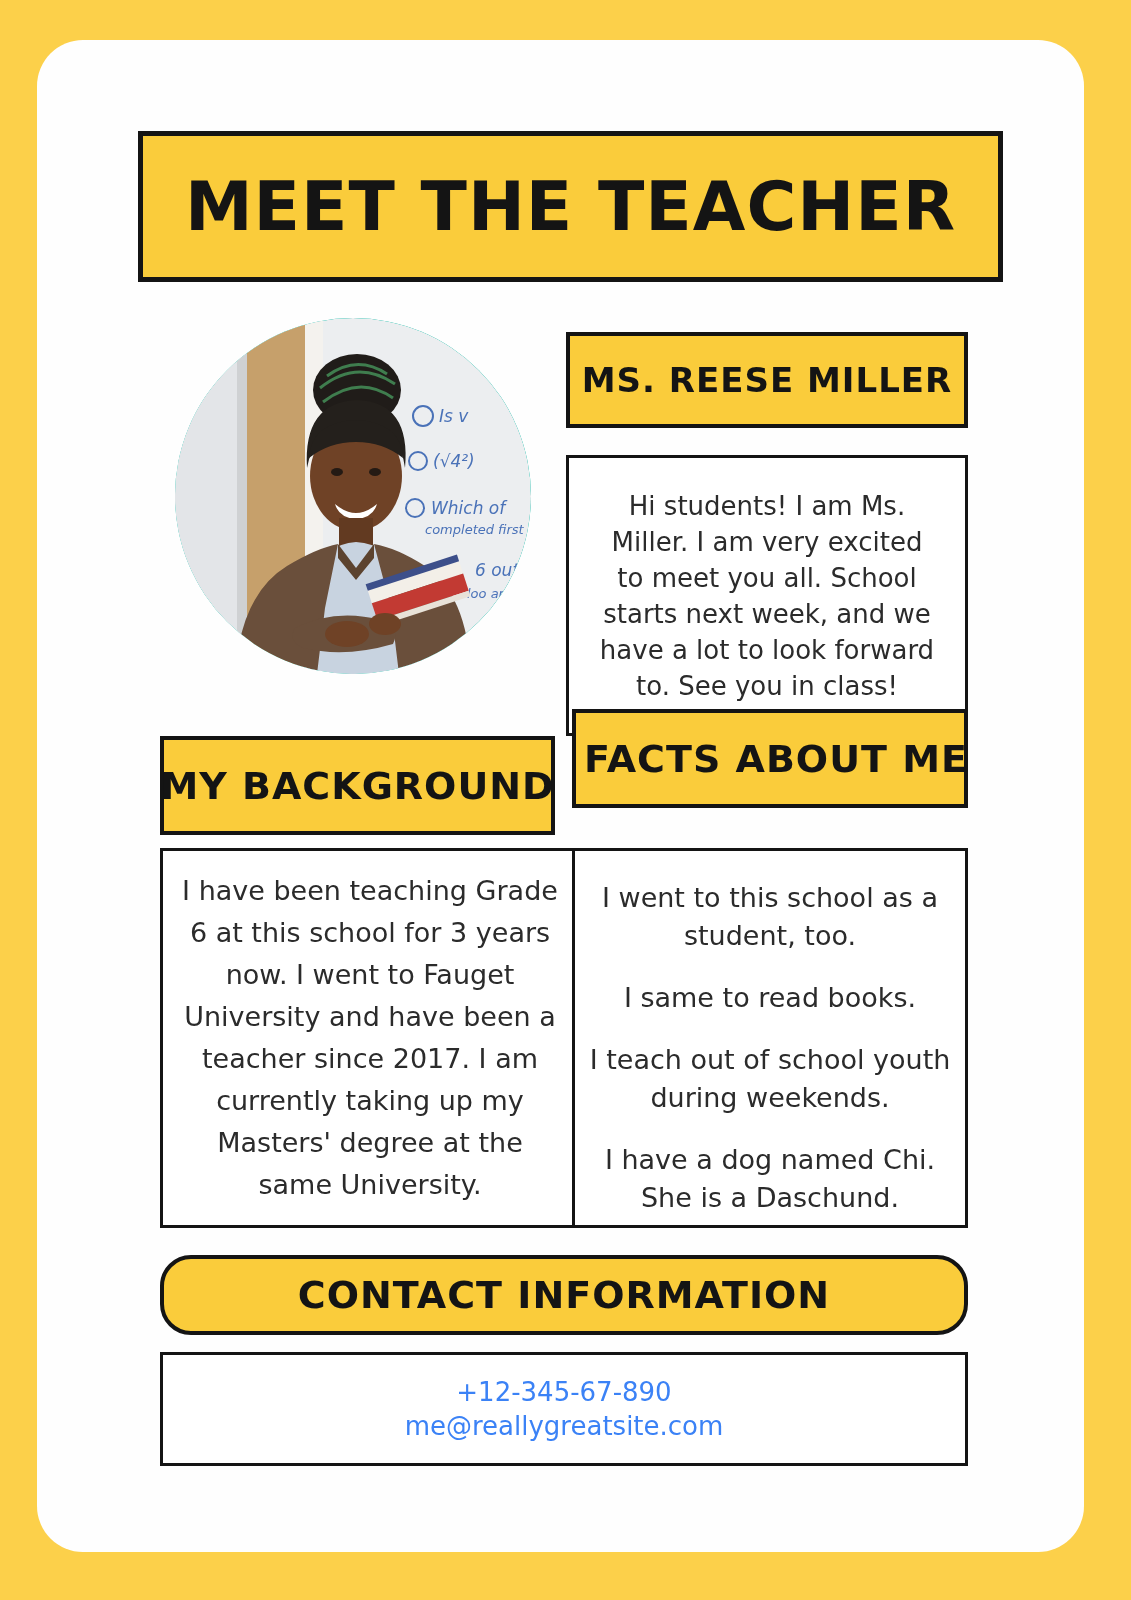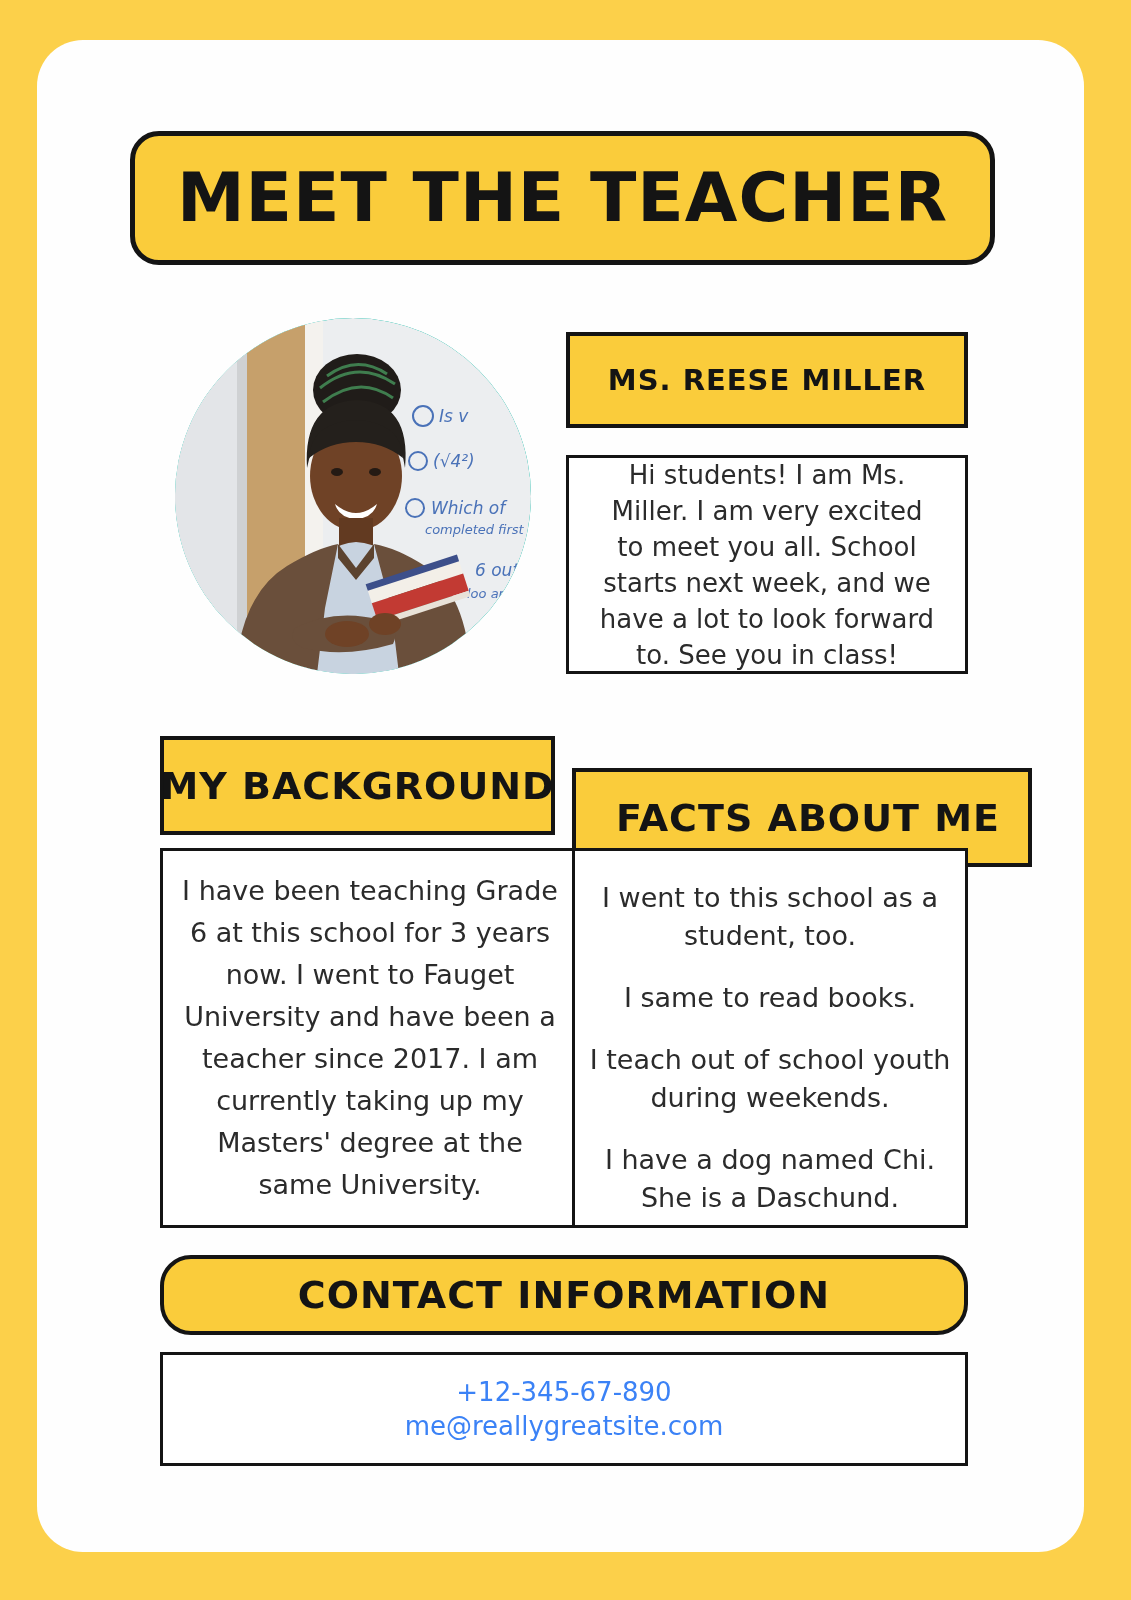--- a/index.html
+++ b/index.html
@@ -16,30 +16,30 @@
     position:absolute;left:37px;top:40px;right:47px;bottom:48px;
     background:#FEFEFE;border-radius:46px;
   }
   .box{position:absolute;box-sizing:border-box;display:flex;align-items:center;justify-content:center;text-align:center;}
   .yellow{background:#FACC3B;border:5px solid #141414;}
   .white{background:#FFFFFF;border:3px solid #141414;}
   .display{
     font-family:"DejaVu Sans", sans-serif;font-weight:bold;color:#141414;
     letter-spacing:1px;line-height:1;white-space:nowrap;
   }
-  .title-box{left:130px;top:131px;width:865px;height:134px;border-radius:29px;}
+  .title-box{left:138px;top:131px;width:865px;height:151px;}
   .title-box .display{font-size:68px;}
   .name-box{left:566px;top:332px;width:402px;height:96px;border-width:4px;}
-  .name-box .display{font-size:29px;}
-  .intro-box{left:566px;top:455px;width:402px;height:219px;padding:10px 30px;}
+  .name-box .display{font-size:34px;}
+  .intro-box{left:566px;top:455px;width:402px;height:281px;padding:10px 30px;}
   .body-text{color:#2b2b2b;font-size:26px;line-height:36px;}
   .sec-header{width:395px;height:99px;border-width:4px;margin-top:8px;}
   .sec-header .display{font-size:38px;}
   .bg-header{left:160px;top:728px;}
-  .facts-header{left:572px;top:760px;width:460px;padding-left:12px;}
+  .facts-header{left:572px;top:701px;width:396px;padding-left:12px;}
   .bg-body{left:160px;top:848px;width:420px;height:380px;padding:12px 16px;}
   .bg-body .body-text{font-size:27px;line-height:42px;}
   .facts-body{left:572px;top:848px;width:396px;height:380px;padding:18px 14px;flex-direction:column;justify-content:flex-start;}
   .facts-body p{margin:10px 0 14px 0;font-size:27px;line-height:38px;color:#2b2b2b;}
   .contact-header{left:160px;top:1255px;width:808px;height:80px;border-width:4px;border-radius:31px;}
   .contact-header .display{font-size:38px;}
   .contact-box{left:160px;top:1352px;width:808px;height:114px;flex-direction:column;}
   .contact-box div{font-size:26px;line-height:34px;color:#3b82f6;}
   .photo-wrap{
     position:absolute;left:175px;top:318px;width:356px;height:356px;

